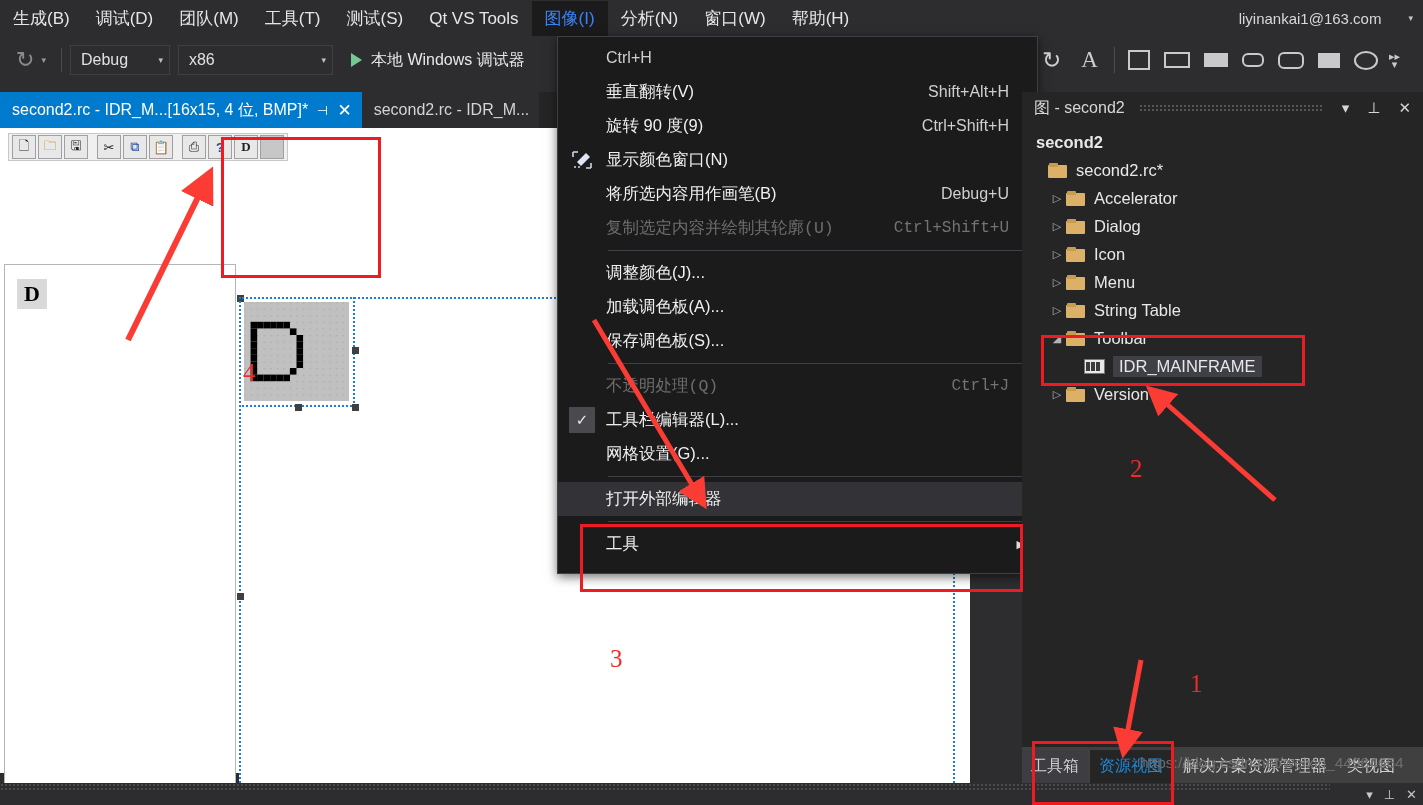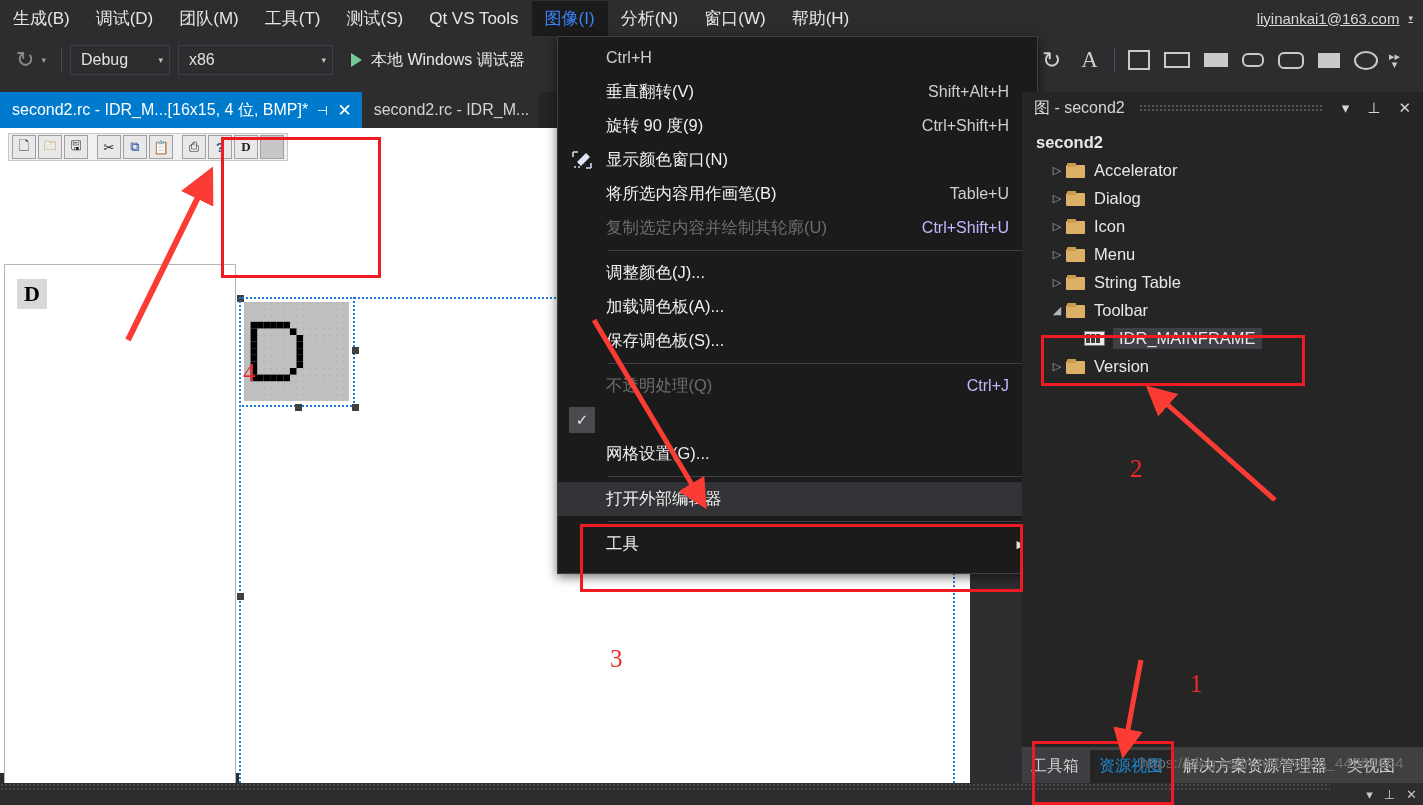--- a/index.html
+++ b/index.html
@@ -16,22 +16,22 @@
     position: absolute; left: 0; top: 0; width: 1423px; height: 36px;
     background: #2d2d30; display: flex; align-items: center;
   }
   .menu-item {
     padding: 7px 13px; color: #e6e6e6; font-size: 17px; line-height: 21px;
     white-space: nowrap; cursor: default;
   }
   .menu-item.active { background: #1b1b1c; color: #3b82f6; }
   .account {
     position: absolute; right: 10px; top: 0; height: 36px;
-    display: flex; align-items: center; gap: 9px;
-    color: #d8d8d8; font-size: 15px; text-decoration: underline;
+    display: flex; align-items: center; gap: 27px;
+    color: #d8d8d8; font-size: 15px;
   }
   .account .caret { font-size: 9px; color: #c8c8c8; }
 
   
   .toolbar {
     position: absolute; left: 0; top: 36px; width: 1423px; height: 48px;
     background: #2d2d30; display: flex; align-items: center;
   }
   .tb-icon {
     color: #8a8a8a; font-size: 22px; padding: 0 6px; display: flex;
@@ -107,26 +107,26 @@
   .vscroll { position: absolute; left: 955px; top: 169px; width: 14px; height: 601px;
     background: #ffffff; }
 
   
   .dropdown { position: absolute; left: 557px; top: 36px; width: 481px; height: 538px;
     background: #1b1b1c; border: 1px solid #3f3f46; box-shadow: 0 3px 10px rgba(0,0,0,.55);
     padding: 4px 0; }
   .mrow { position: relative; display: flex; align-items: center; height: 34px;
     color: #f0f0f0; font-size: 16.5px; white-space: nowrap; }
   .mrow.hl { background: #333337; }
-  .mrow.disabled { color: #6d6d6d; }
+  .mrow.disabled { color: #6d6d6d; font-family: Liberation Mono, monospace; }
   .mrow .gut { width: 48px; display: flex; align-items: center; justify-content: center;
     flex: 0 0 48px; }
   .mrow .lbl { flex: 1 1 auto; }
   .mrow .acc { color: #cfcfcf; font-size: 16px; padding-right: 28px; }
-  .mrow.disabled .acc { color: #c4b5fd; }
+  .mrow.disabled .acc { color: #737373; }
   .mrow .arrow { position: absolute; right: 12px; font-size: 11px; color: #dddddd; }
   .msep { height: 1px; background: #3f3f46; margin: 5px 12px 5px 50px; }
   .checkmark { width: 26px; height: 26px; background: #4a4a4e; color: #e8e8e8;
     display: flex; align-items: center; justify-content: center; font-size: 15px; }
 
   
   .dock { position: absolute; left: 1022px; top: 92px; width: 401px; height: 655px;
     background: #252526; }
   .dock-head { display: flex; align-items: center; height: 32px; padding: 0 6px 0 12px;
     color: #d6d6d6; font-size: 16px; gap: 6px; }
@@ -356,21 +356,21 @@
             <path d="M15 3 l4 4 l-9 9 l-4 -4 z" fill="#dde7f5"></path>
             <circle cx="4" cy="17" r="1" fill="#cfd8e8"></circle>
             <circle cx="8" cy="17" r="1" fill="#cfd8e8"></circle>
           </svg>
         </div>
         <div class="lbl">显示颜色窗口(N)</div>
       </div>
       <div class="mrow">
         <div class="gut"></div>
         <div class="lbl">将所选内容用作画笔(B)</div>
-        <div class="acc">Table+U</div>
+        <div class="acc">Debug+U</div>
       </div>
       <div class="mrow disabled">
         <div class="gut"></div>
         <div class="lbl">复制选定内容并绘制其轮廓(U)</div>
         <div class="acc">Ctrl+Shift+U</div>
       </div>
       <div class="msep"></div>
       <div class="mrow">
         <div class="gut"></div>
         <div class="lbl">调整颜色(J)...</div>
@@ -386,20 +386,21 @@
       <div class="msep"></div>
       <div class="mrow disabled">
         <div class="gut"></div>
         <div class="lbl">不透明处理(Q)</div>
         <div class="acc">Ctrl+J</div>
       </div>
       <div class="mrow">
         <div class="gut">
           <span class="checkmark">✓</span>
         </div>
+        <div class="lbl">工具栏编辑器(L)...</div>
       </div>
       <div class="mrow">
         <div class="gut"></div>
         <div class="lbl">网格设置(G)...</div>
       </div>
       <div class="msep"></div>
       <div class="mrow hl">
         <div class="gut"></div>
         <div class="lbl">打开外部编辑器</div>
       </div>
@@ -415,20 +416,25 @@
     <div class="dock-head">
       <span class="dock-title">图 - second2</span>
       <span class="dock-dots"></span>
       <span class="dk-btn">▾</span>
       <span class="dk-btn">⊥</span>
       <span class="dk-btn">✕</span>
     </div>
     <div class="tree" id="tree">
         <div class="tnode root" style="padding-left: 10px; font-weight: bold;">
           <span>second2</span>
+        </div>
+        <div class="tnode" style="padding-left: 4px;">
+          <span class="tw"></span>
+          <span class="folder"></span>
+          <span>second2.rc*</span>
         </div>
         <div class="tnode" style="padding-left: 22px;">
           <span class="tw">▷</span>
           <span class="folder"></span>
           <span>Accelerator</span>
         </div>
         <div class="tnode" style="padding-left: 22px;">
           <span class="tw">▷</span>
           <span class="folder"></span>
           <span>Dialog</span>

